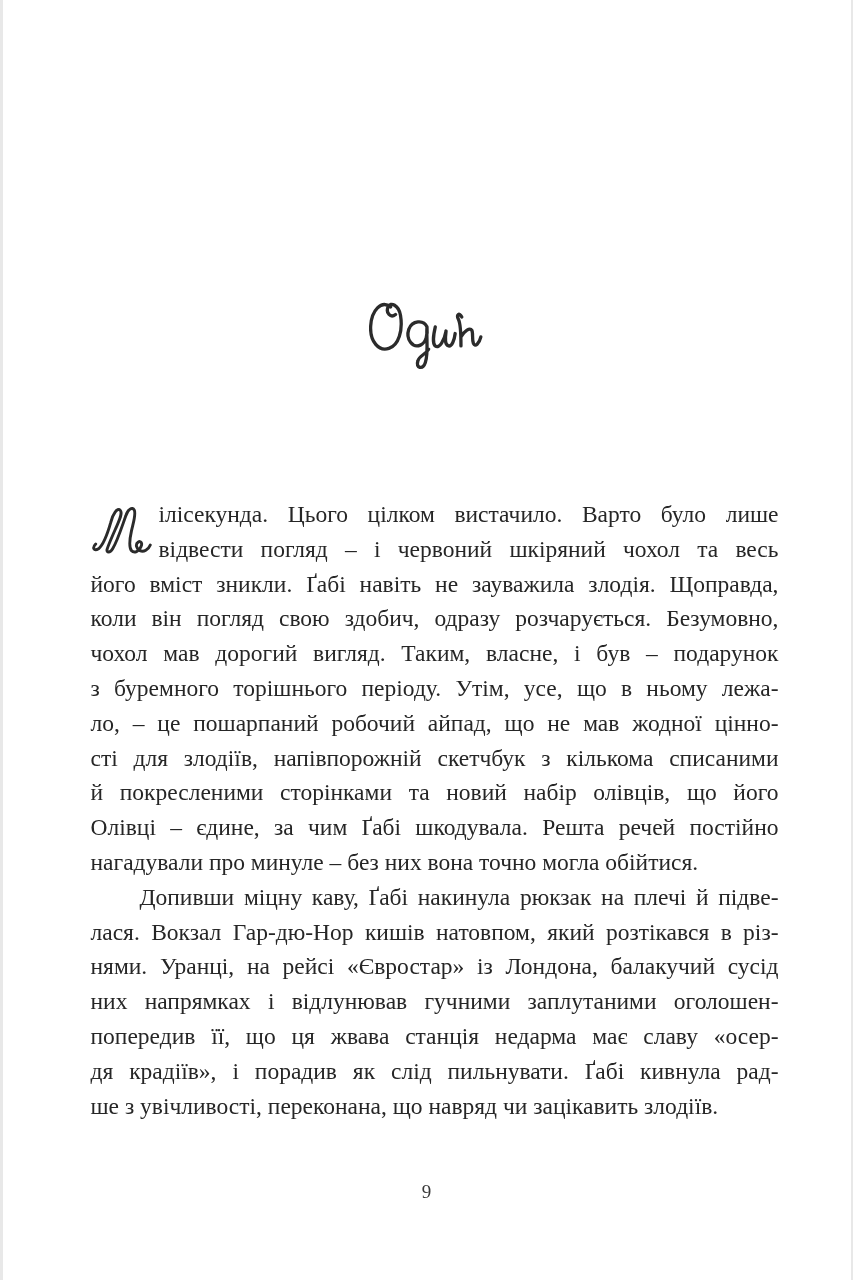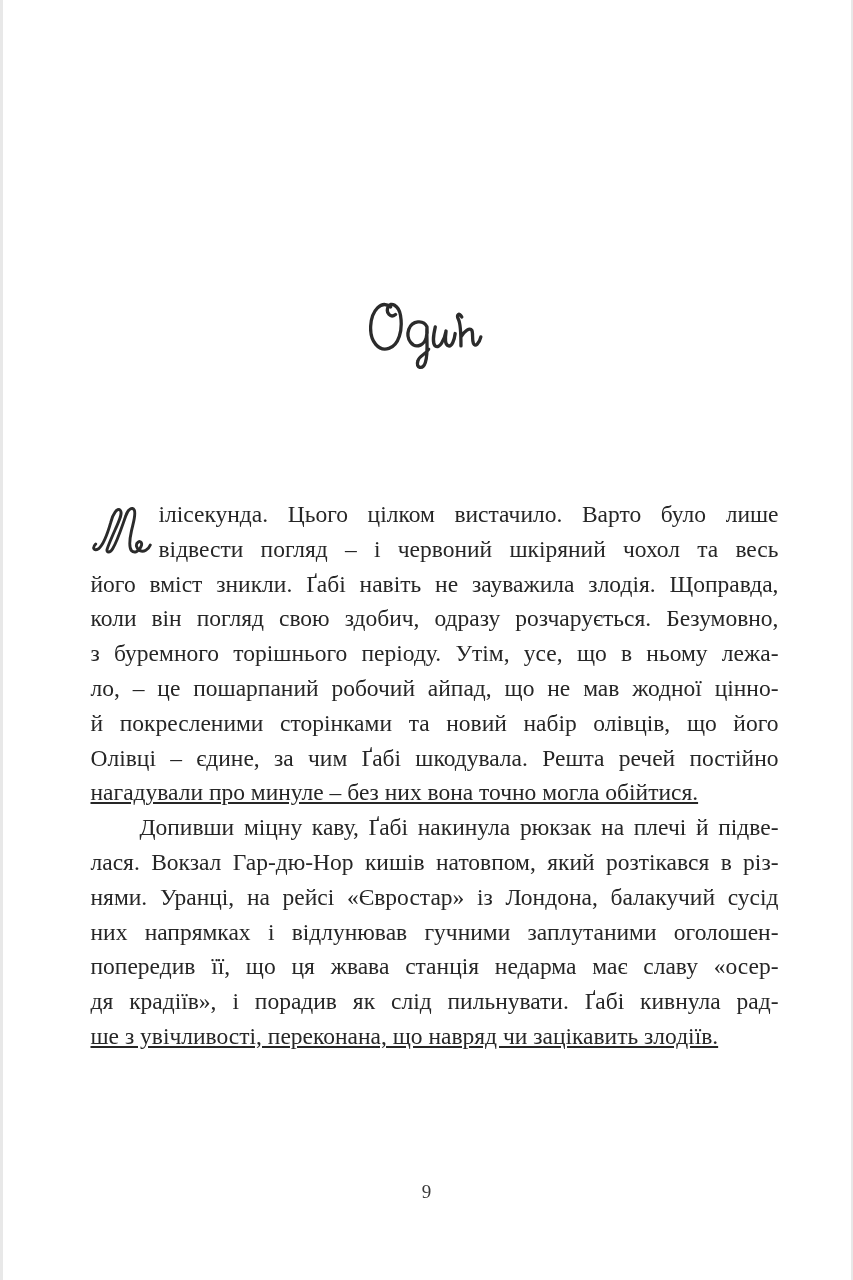--- a/index.html
+++ b/index.html
@@ -50,21 +50,20 @@
   .line {
     text-align: justify;
     text-align-last: justify;
     height: 34.8px;
     overflow: visible;
     white-space: nowrap;
   }
   .line.last {
     text-align: left;
     text-align-last: left;
-    text-decoration: underline;
   }
   .paragraph.indented div.line:first-of-type {
     text-indent: 49px;
   }
   
   .dropcap-wrap {
     float: left;
     width: 66px;
     height: 63px;
     margin: 3px 2px 0 0;
@@ -116,22 +115,24 @@
       <span class="dropcap-wrap">
         <span class="sr-only">М</span>
         <svg width="64" height="58" viewBox="0 0 68 58" role="img" aria-label="М">
           <path class="script-stroke" stroke-width="3.1" d="M 5 45 C 1 49, 3 53, 8 50 C 13 46, 17 36, 21 22 C 23 13, 28 6, 31 9 C 34 12, 30 20, 26 29 C 22 38, 18 47, 17 51 C 16.5 54, 20 55, 23 50 C 28 42, 33 26, 37 15 C 39 8, 44 5, 46 9 C 48 13, 45 22, 43 31 C 41 40, 40 48, 43 52 C 46 55, 51 53, 53 48 C 55 44, 53 41, 50 43 C 47 45, 48 50, 52 52 C 56 54, 61 51, 63 46"></path>
         </svg>
       </span>
     <div class="line">ілісекунда. Цього цілком вистачило. Варто було лише</div>
         <div class="line">відвести погляд – і червоний шкіряний чохол та весь</div>
         <div class="line">його вміст зникли. Ґабі навіть не зауважила злодія. Щоправда,</div>
         <div class="line">коли він погляд свою здобич, одразу розчарується. Безумовно,</div>
+        <div class="line">чохол мав дорогий вигляд. Таким, власне, і був – подарунок</div>
         <div class="line">з буремного торішнього періоду. Утім, усе, що в ньому лежа-</div>
         <div class="line">ло, – це пошарпаний робочий айпад, що не мав жодної цінно-</div>
+        <div class="line">сті для злодіїв, напівпорожній скетчбук з кількома списаними</div>
         <div class="line">й покресленими сторінками та новий набір олівців, що його</div>
         <div class="line">Олівці – єдине, за чим Ґабі шкодувала. Решта речей постійно</div>
         <div class="line last">нагадували про минуле – без них вона точно могла обійтися.</div>
       </div>
 
     <div class="paragraph indented">
         <div class="line">Допивши міцну каву, Ґабі накинула рюкзак на плечі й підве-</div>
         <div class="line">лася. Вокзал Гар-дю-Нор кишів натовпом, який розтікався в різ-</div>
         <div class="line">нями. Уранці, на рейсі «Євростар» із Лондона, балакучий сусід</div>
         <div class="line">них напрямках і відлунював гучними заплутаними оголошен-</div>

